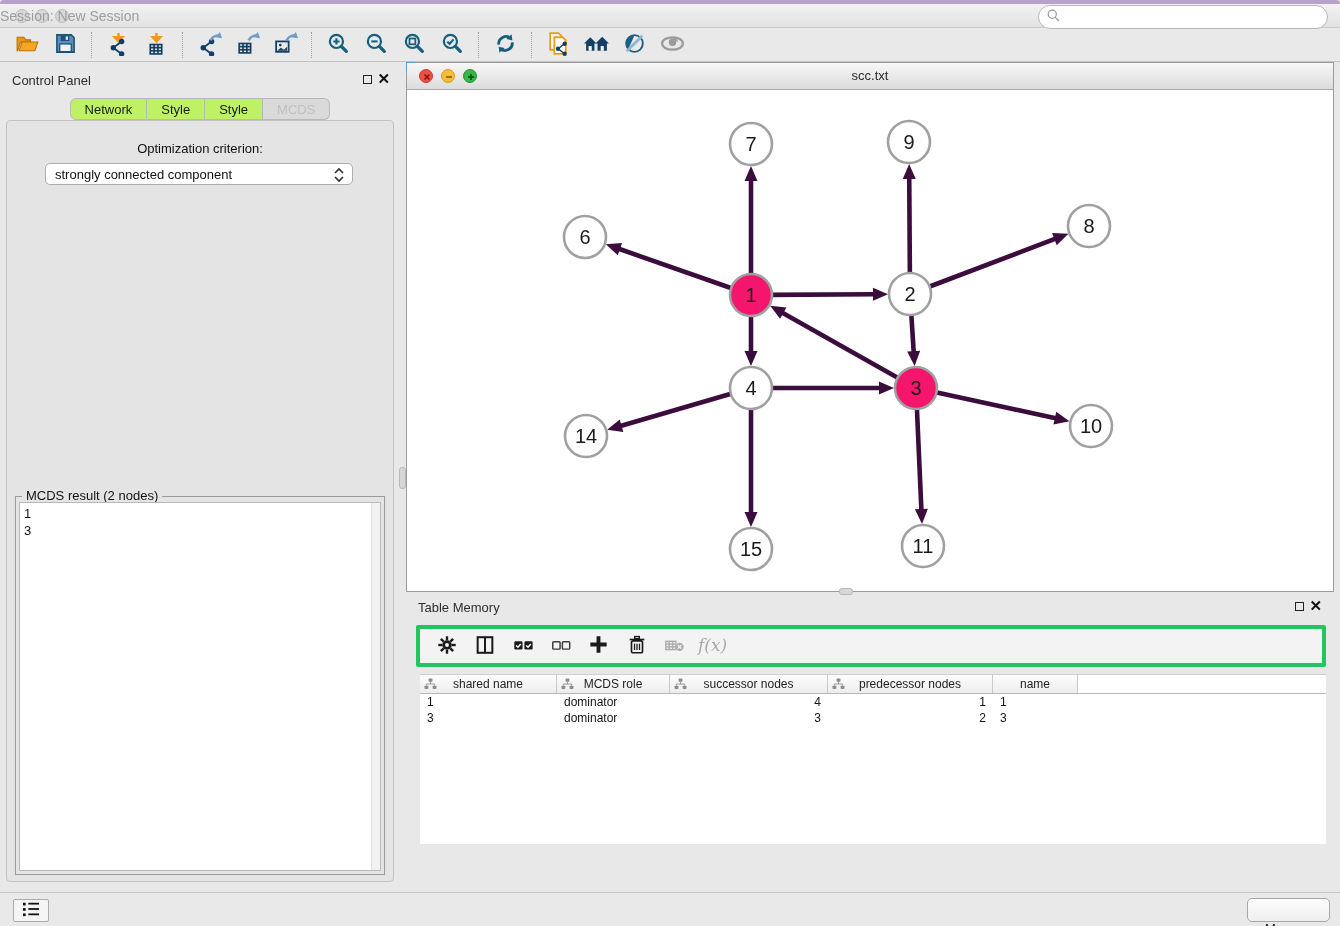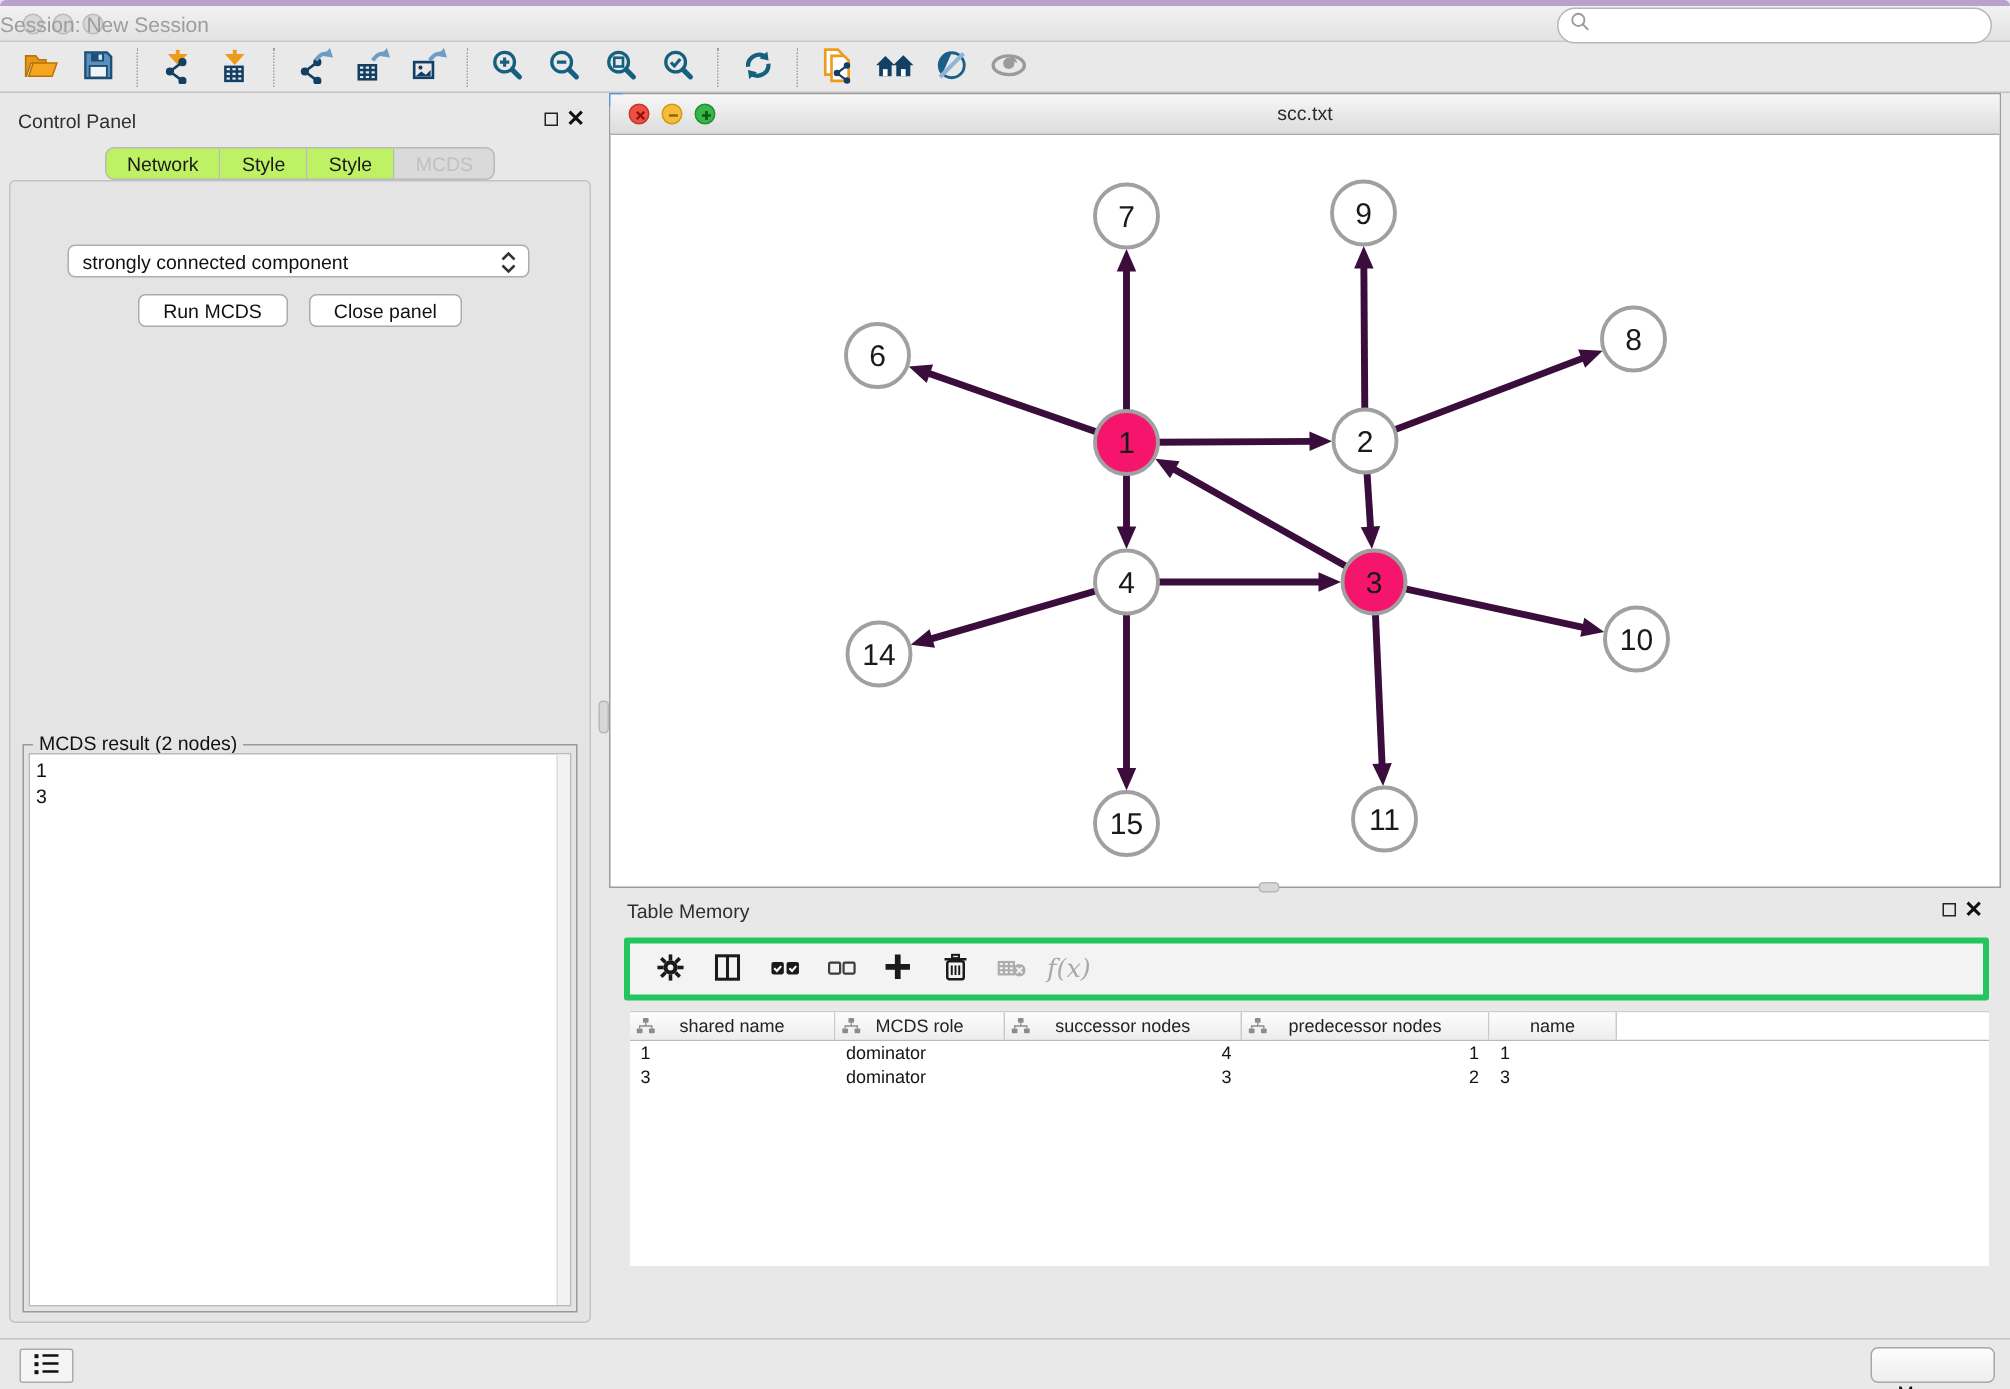--- a/index.html
+++ b/index.html
@@ -274,32 +274,29 @@
       <span class="ph-float" style="right:28px"></span>
       <span class="ph-close" style="right:10px">✕</span>
     </div>
     <div class="cp-tabs" id="cp-tabs">
         <div class="seg-tab">Network</div>
         <div class="seg-tab">Style</div>
         <div class="seg-tab">Style</div>
         <div class="seg-tab selected">MCDS</div>
       </div>
     <div class="cp-pane">
+      <div class="cp-optlabel">Optimization criterion:</div>
       <div class="cp-select">
         <span>strongly connected component</span>
         <span class="chev">
           <svg width="16" height="18" viewBox="0 0 16 18">
               <path d="M4 7l4-4 4 4" fill="none" stroke="#333" stroke-width="1.7"></path>
               <path d="M4 11l4 4 4-4" fill="none" stroke="#333" stroke-width="1.7"></path>
             </svg>
         </span>
-      </div>
-      <div class="cp-buttons">
-        <button class="cp-btn">Run MCDS</button>
-        <button class="cp-btn">Close panel</button>
       </div>
       <div class="result-group">
         <span class="result-label">MCDS result (2 nodes)</span>
         <div class="result-area" id="result-area">
           <div class="result-scroll"></div>
         <div>1</div>
             <div>3</div>
           </div>
       </div>
     </div>

